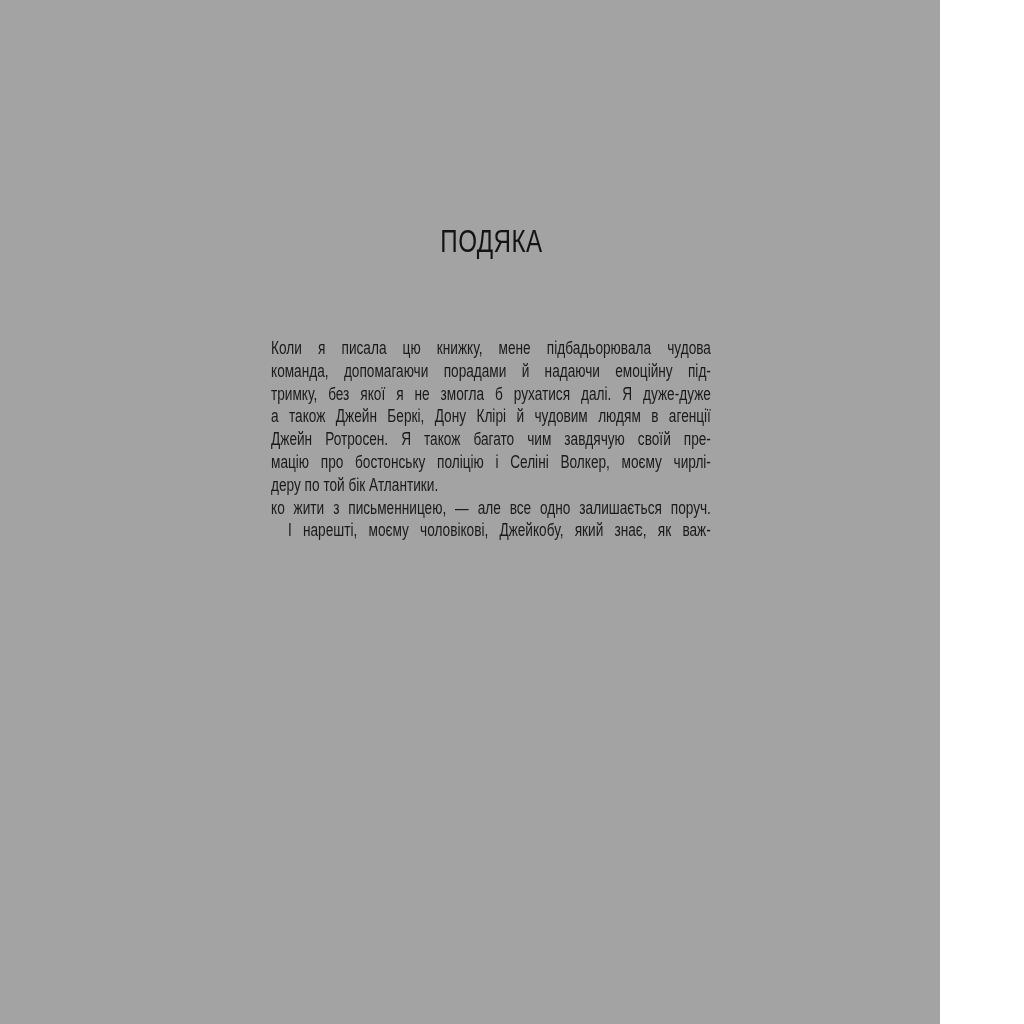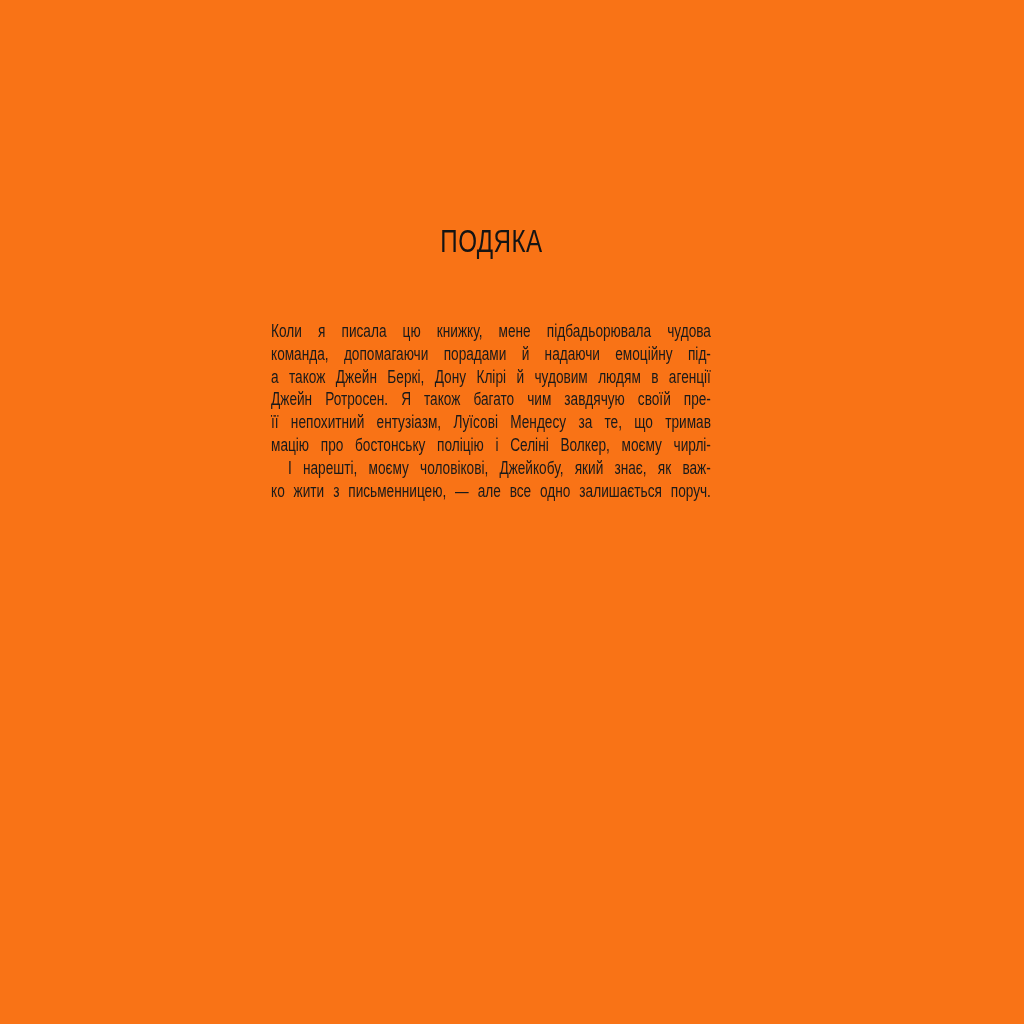--- a/index.html
+++ b/index.html
@@ -10,41 +10,41 @@
     body {
       width: 1024px;
       height: 1024px;
       position: relative;
       overflow: hidden;
       color: #1a1a1a;
     }
     .page {
       position: absolute;
       left: 0; top: 0;
-      width: 1024px; height: 1024px;
-      background: #f97316;
+      width: 940px; height: 1024px;
+      background: #a3a3a3;
     }
     .title {
       position: absolute;
       left: 0;
       width: 983px;
       top: 224px;
       text-align: center;
       font-family: "Liberation Sans", sans-serif;
       font-size: 31px;
       line-height: 36px;
       color: #141414;
       transform: scaleX(0.78);
       transform-origin: 491px 0;
       letter-spacing: 0.5px;
     }
     .body {
       position: absolute;
       left: 271px;
-      top: 320px;
+      top: 337px;
       width: 440px;
     }
     .line {
       position: relative;
       height: 22.8px;
       width: 440px;
       overflow: visible;
     }
     .line .txt {
       position: absolute;
@@ -79,34 +79,37 @@
 
   <div class="body">
     <div>
       <div class="line">
           <span class="txt">Коли я писала цю книжку, мене підбадьорювала чудова</span>
         </div>
       <div class="line">
           <span class="txt">команда, допомагаючи порадами й надаючи емоційну під-</span>
         </div>
       <div class="line">
+          <span class="txt">тримку, без якої я не змогла б рухатися далі. Я дуже-дуже</span>
+        </div>
+      <div class="line">
           <span class="txt">а також Джейн Беркі, Дону Клірі й чудовим людям в агенції</span>
         </div>
       <div class="line">
           <span class="txt">Джейн Ротросен. Я також багато чим завдячую своїй пре-</span>
         </div>
       <div class="line">
-          <span class="txt">її непохитний ентузіазм, Луїсові Мендесу за те, що тримав</span>
+          <span class="txt">мацію про бостонську поліцію і Селіні Волкер, моєму чирлі-</span>
         </div>
-      <div class="line">
-          <span class="txt">мацію про бостонську поліцію і Селіні Волкер, моєму чирлі-</span>
+      <div class="line last">
+          <span class="txt">деру по той бік Атлантики.</span>
         </div>
     </div>
     <div>
+      <div class="line">
+          <span class="txt">ко жити з письменницею, — але все одно залишається поруч.</span>
+        </div>
       <div class="line indent">
           <span class="txt">І нарешті, моєму чоловікові, Джейкобу, який знає, як важ-</span>
-        </div>
-      <div class="line">
-          <span class="txt">ко жити з письменницею, — але все одно залишається поруч.</span>
         </div>
     </div>
   </div>
 </div>
 
 </body></html>

